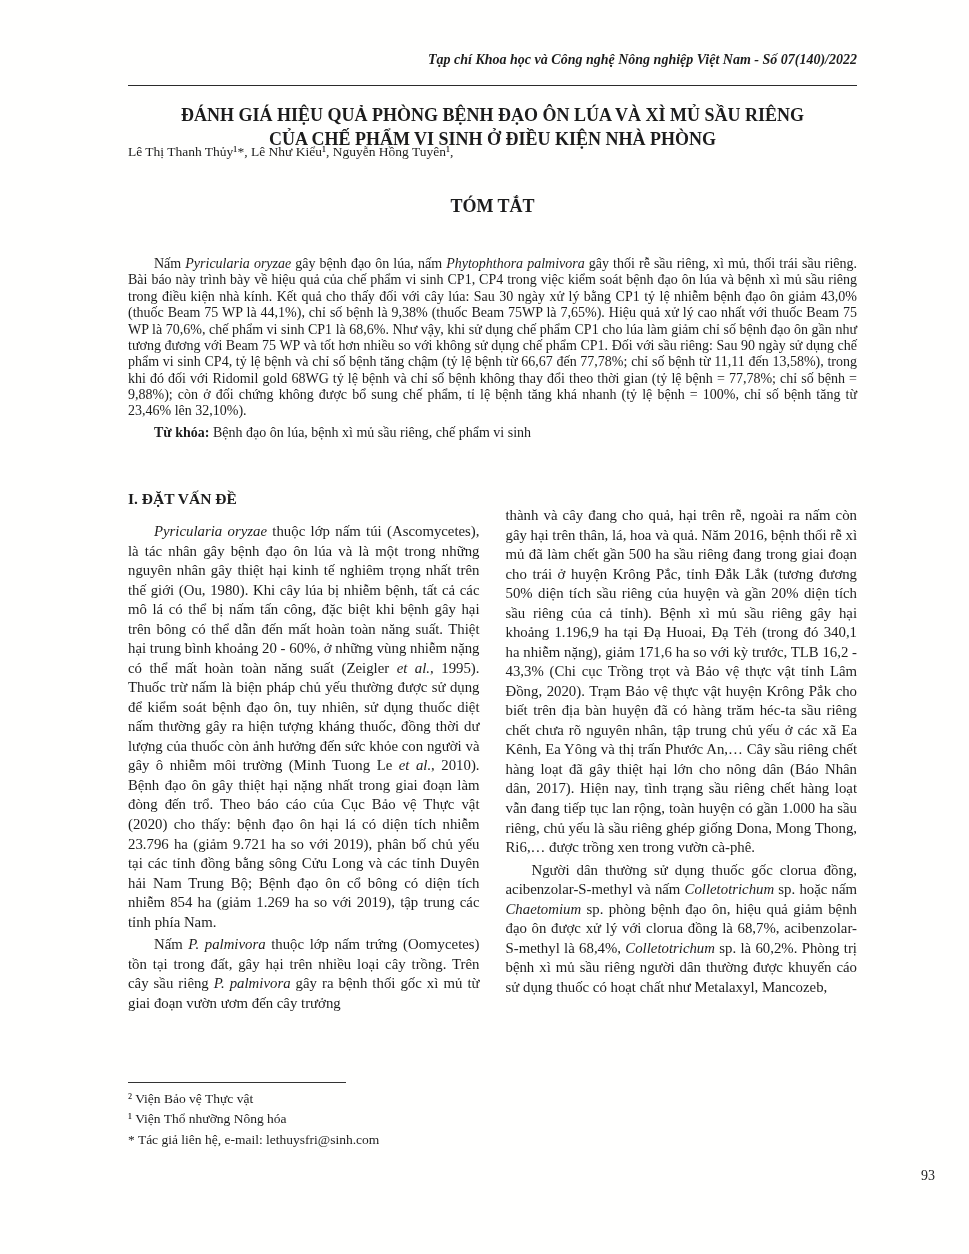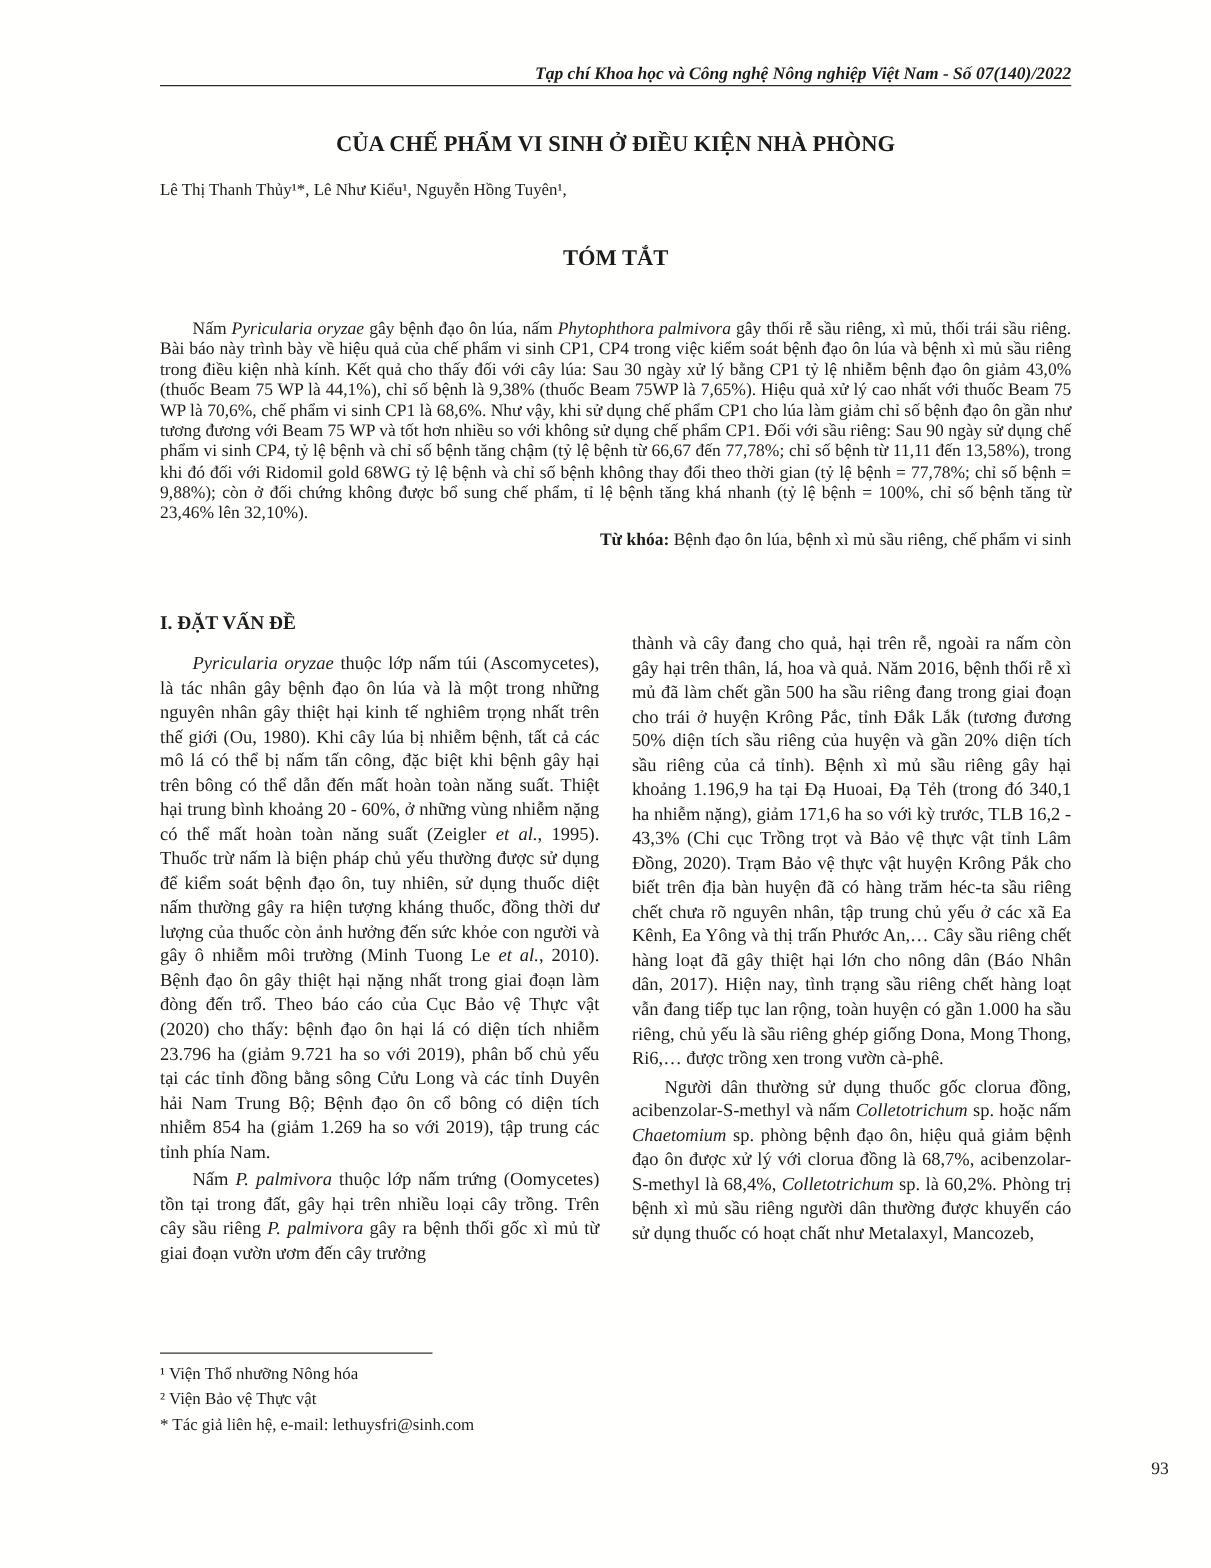--- a/index.html
+++ b/index.html
@@ -18,21 +18,21 @@
   }
   .running-head {
     position: absolute;
     top: 52px;
     left: 128px;
     width: 729px;
     text-align: right;
     font-size: 14px;
     font-style: italic;
     font-weight: bold;
-    padding-bottom: 0;
+    padding-bottom: 17px;
     border-bottom: 1.6px solid #2b2b2b;
   }
   .title-block {
     position: absolute;
     top: 92px;
     left: 128px;
     width: 729px;
     text-align: center;
     font-size: 18px;
     font-weight: bold;
@@ -68,21 +68,21 @@
     margin: 0;
     font-size: 14px;
     line-height: 1.17;
     text-align: justify;
   }
   .keywords {
     margin: 5px 0 0 0;
     font-size: 14px;
     line-height: 1.2;
   }
-  .indent { text-indent: 26px; text-align: right; }
+  .indent { text-indent: 26px; }
   .justify { text-align: justify; margin-top: 35px; }
   .bold { font-weight: bold; }
   .columns {
     position: absolute;
     top: 490px;
     left: 128px;
     width: 729px;
     display: flex;
     gap: 26px;
     align-items: center;
@@ -123,20 +123,21 @@
 </head>
 <body>
 
 <div class="page">
 
   <div class="running-head">
     <span>Tạp chí Khoa học và Công nghệ Nông nghiệp Việt Nam - Số 07(140)/2022</span>
   </div>
 
   <h1 class="title-block">
+    <span class="title-line">ĐÁNH GIÁ HIỆU QUẢ PHÒNG BỆNH ĐẠO ÔN LÚA VÀ XÌ MỦ SẦU RIÊNG</span>
     <span class="title-line">CỦA CHẾ PHẨM VI SINH Ở ĐIỀU KIỆN NHÀ PHÒNG</span>
   </h1>
 
   <div class="authors">
     <div>Lê Thị Thanh Thủy¹*, Lê Như Kiểu¹, Nguyễn Hồng Tuyên¹,</div>
   </div>
 
   <h2 class="abstract-heading">TÓM TẮT</h2>
 
   <div class="abstract-block">
@@ -153,20 +154,20 @@
       <p class="body-para indent justify"><span>Nấm </span><span class="seg-i">P. palmivora</span><span> thuộc lớp nấm trứng (Oomycetes) tồn tại trong đất, gây hại trên nhiều loại cây trồng. Trên cây sầu riêng </span><span class="seg-i">P. palmivora</span><span> gây ra bệnh thối gốc xì mủ từ giai đoạn vườn ươm đến cây trưởng</span></p>
     </div>
     <div class="col">
       <p class="body-para justify"><span>thành và cây đang cho quả, hại trên rễ, ngoài ra nấm còn gây hại trên thân, lá, hoa và quả. Năm 2016, bệnh thối rễ xì mủ đã làm chết gần 500 ha sầu riêng đang trong giai đoạn cho trái ở huyện Krông Pắc, tỉnh Đắk Lắk (tương đương 50% diện tích sầu riêng của huyện và gần 20% diện tích sầu riêng của cả tỉnh). Bệnh xì mủ sầu riêng gây hại khoảng 1.196,9 ha tại Đạ Huoai, Đạ Tẻh (trong đó 340,1 ha nhiễm nặng), giảm 171,6 ha so với kỳ trước, TLB 16,2 - 43,3% (Chi cục Trồng trọt và Bảo vệ thực vật tỉnh Lâm Đồng, 2020). Trạm Bảo vệ thực vật huyện Krông Pắk cho biết trên địa bàn huyện đã có hàng trăm héc-ta sầu riêng chết chưa rõ nguyên nhân, tập trung chủ yếu ở các xã Ea Kênh, Ea Yông và thị trấn Phước An,… Cây sầu riêng chết hàng loạt đã gây thiệt hại lớn cho nông dân (Báo Nhân dân, 2017). Hiện nay, tình trạng sầu riêng chết hàng loạt vẫn đang tiếp tục lan rộng, toàn huyện có gần 1.000 ha sầu riêng, chủ yếu là sầu riêng ghép giống Dona, Mong Thong, Ri6,… được trồng xen trong vườn cà-phê.</span></p>
       <p class="body-para indent justify"><span>Người dân thường sử dụng thuốc gốc clorua đồng, acibenzolar-S-methyl và nấm </span><span class="seg-i">Colletotrichum</span><span> sp. hoặc nấm </span><span class="seg-i">Chaetomium</span><span> sp. phòng bệnh đạo ôn, hiệu quả giảm bệnh đạo ôn được xử lý với clorua đồng là 68,7%, acibenzolar-S-methyl là 68,4%, </span><span class="seg-i">Colletotrichum</span><span> sp. là 60,2%. Phòng trị bệnh xì mủ sầu riêng người dân thường được khuyến cáo sử dụng thuốc có hoạt chất như Metalaxyl, Mancozeb,</span></p>
     </div>
   </div>
 
   <div class="footnote-area">
     <div class="footnote-rule"></div>
+    <div>² Viện Bảo vệ Thực vật</div>
     <div>¹ Viện Thổ nhưỡng Nông hóa</div>
-    <div>² Viện Bảo vệ Thực vật</div>
     <div>* Tác giả liên hệ, e-mail: lethuysfri@sinh.com</div>
   </div>
 
   <div class="page-number">93</div>
 
 </div>
 
 </body></html>

